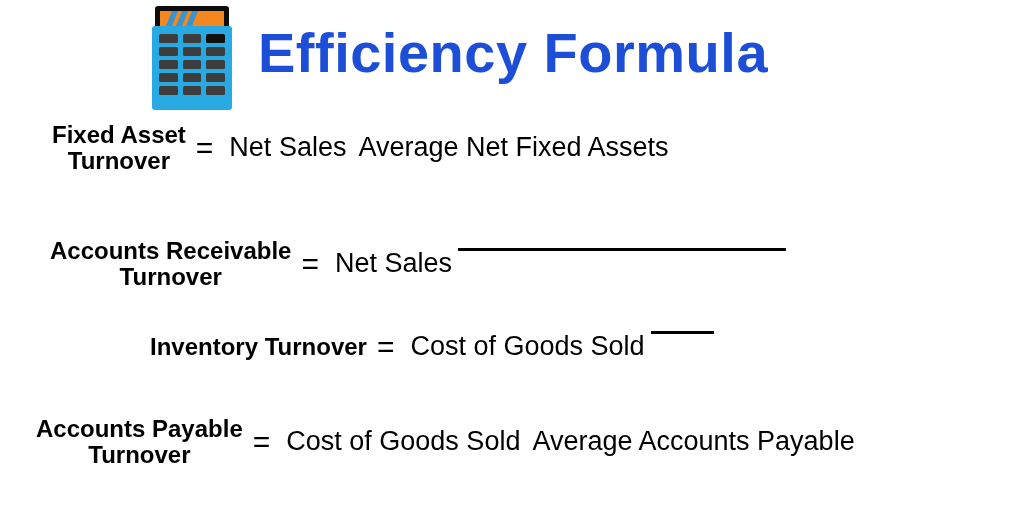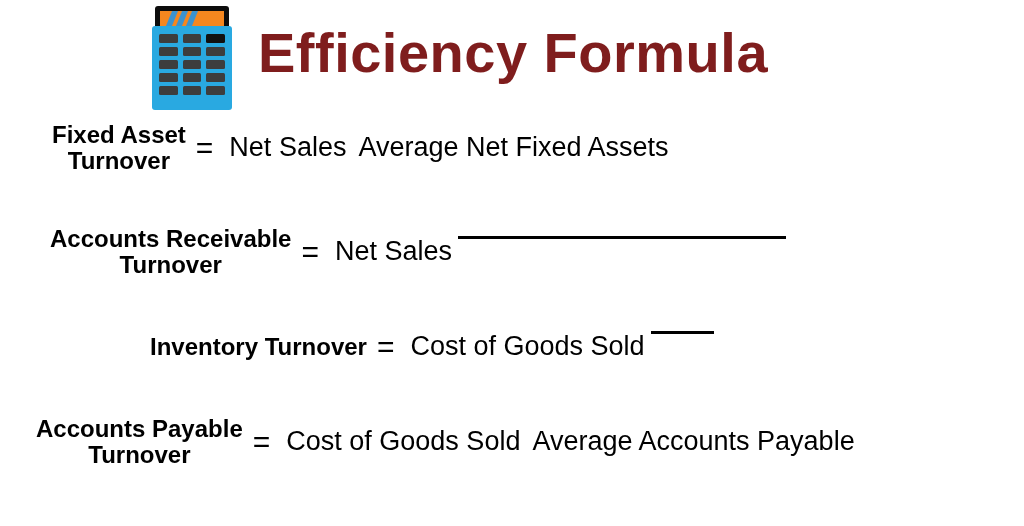--- a/index.html
+++ b/index.html
@@ -90,21 +90,21 @@
   .key.dark {
     background: #111111;
   }
 
   .title {
     position: absolute;
     left: 258px;
     top: 22px;
     font-size: 56px;
     font-weight: bold;
-    color: #7f1d1d;
+    color: #1d4ed8;
     letter-spacing: 0.5px;
     white-space: nowrap;
     line-height: 1.1;
   }
 
   
   .formulas {
     position: absolute;
     left: 0;
     top: 118px;
@@ -144,21 +144,21 @@
   .f-bar {
     height: 3px;
     background: #000000;
     width: 100%;
   }
 
   
   #row-fixed-asset     { left: 52px;  top: 4px;  }
   #row-fixed-asset .f-fraction  { min-width: 392px; }
 
-  #row-accounts-receivable { left: 50px; top: 108px; }
+  #row-accounts-receivable { left: 50px; top: 120px; }
   #row-accounts-receivable .f-fraction { min-width: 457px; }
 
   #row-inventory       { left: 150px; top: 212px; }
   #row-inventory .f-fraction { min-width: 310px; }
 
   #row-accounts-payable { left: 36px; top: 298px; }
   #row-accounts-payable .f-fraction { min-width: 410px; }
 </style>
 </head>
 <body>

